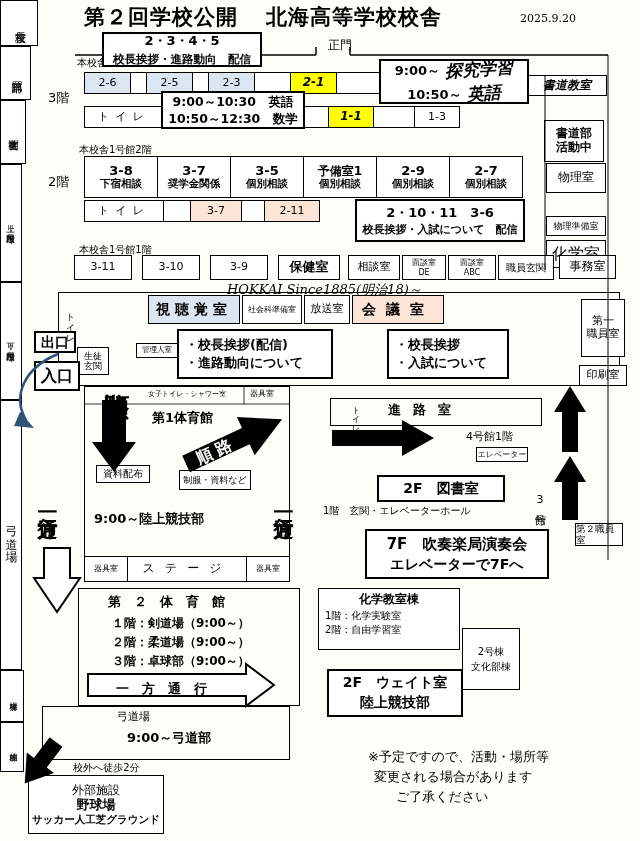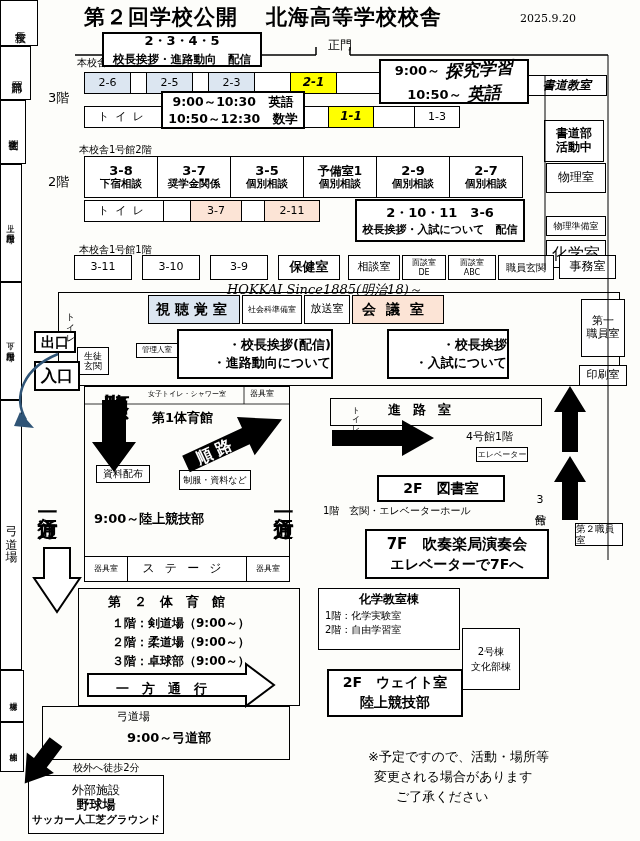--- a/index.html
+++ b/index.html
@@ -11,21 +11,21 @@
 .rowc{display:flex;z-index:2}
 .cell{border:1px solid #000;margin-left:-1px;background:#fff;display:flex;flex-direction:column;align-items:center;justify-content:center;height:100%;text-align:center;line-height:1.1}
 .cell:first-child{margin-left:0}
 .txt{white-space:nowrap;line-height:1.2;z-index:3}
 .b{font-weight:bold}
 .i{font-style:italic}
 .serif{font-family:"DejaVu Serif","Liberation Serif",serif}
 .vtext{writing-mode:vertical-rl;text-orientation:upright;display:flex;align-items:center;justify-content:center;z-index:3;line-height:1}
 .vbox{writing-mode:vertical-rl;text-orientation:upright;border:1px solid #000;background:#fff;display:flex;align-items:center;justify-content:center;z-index:2}
 .callout{border:2px solid #000;background:#fff;display:flex;flex-direction:column;align-items:center;justify-content:center;text-align:center;z-index:6;line-height:1.4}
-.callout.la{align-items:flex-end;padding-left:6px}
+.callout.la{align-items:flex-start;padding-left:6px}
 .outline{border:1.2px solid #000;z-index:1;background:transparent}
 .c-blue{background:#dce6f1}
 .c-yellow{background:#ffff00}
 .c-peach{background:#fce4d6}
 svg.arrows{position:absolute;left:0;top:0;z-index:4;pointer-events:none}
 .z6{z-index:6}
 </style>
 </head>
 <body>
 

